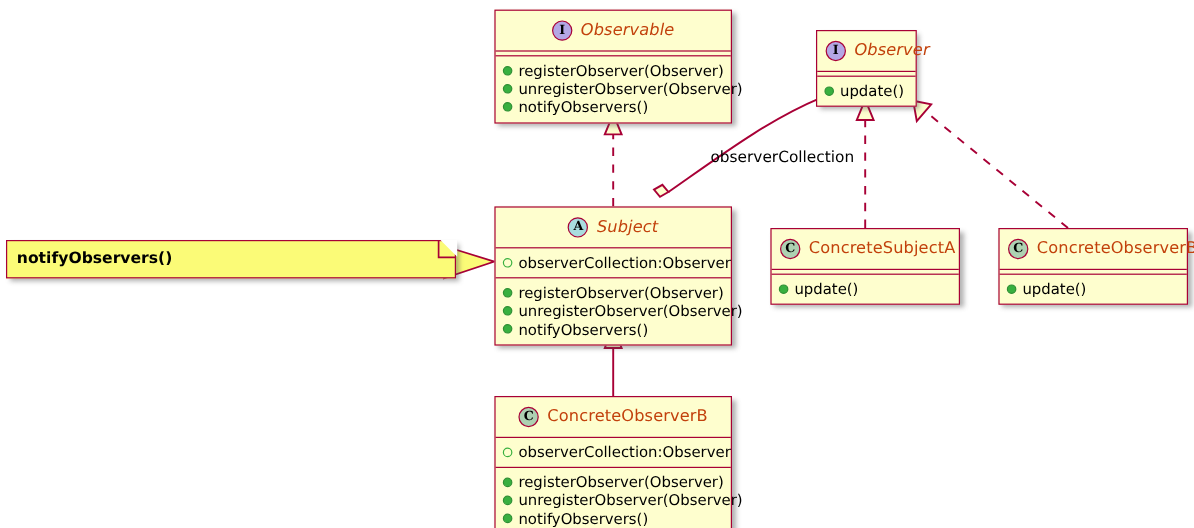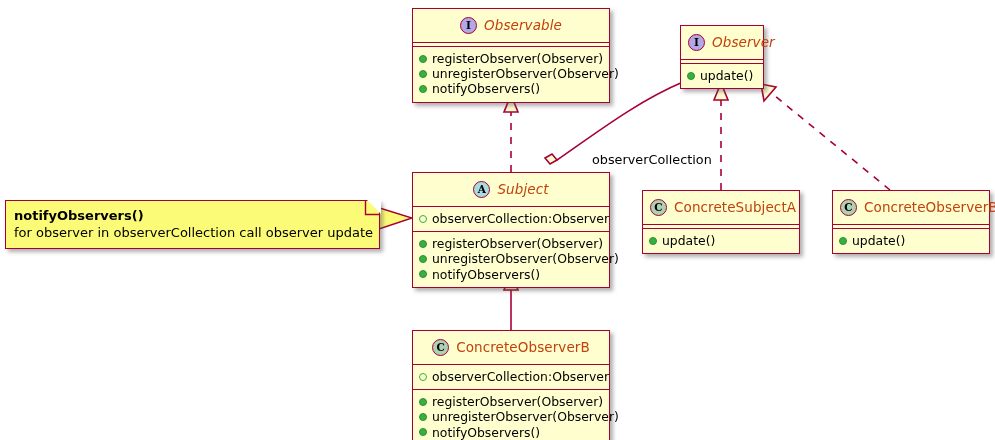--- a/index.html
+++ b/index.html
@@ -142,21 +142,20 @@
     white-space: nowrap;
   }
   .note-line.bold { font-weight: bold; }
 
   .edge-label {
     position: absolute;
     font-size: 12.8px;
     color: #000000;
     white-space: nowrap;
     z-index: 7;
-    margin-top: 28px;
   }
 </style>
 </head>
 <body>
 
 <div id="canvas">
 
   <svg class="edges" viewBox="0 0 995 440">
 
     <g>
@@ -306,18 +305,17 @@
       </div>
     </div>
   </div>
 
   <div class="uml-note" style="left:5px; top:200px; width:375px;">
     <div class="note-fold"></div>
     <svg class="note-fold-line" viewBox="0 0 20 20">
       <path d="M 5.5,0 L 5.5,14.5 L 20,14.5" fill="none" stroke="#A80036" stroke-width="1.4"></path>
     </svg>
     <div class="note-line bold">notifyObservers()</div>
-    <div class="note-line">for observer in observerCollection call observer update</div>
   </div>
 
   <div class="edge-label" style="left:592px; top:124px;">observerCollection</div>
 
 </div>
 
 </body></html>

